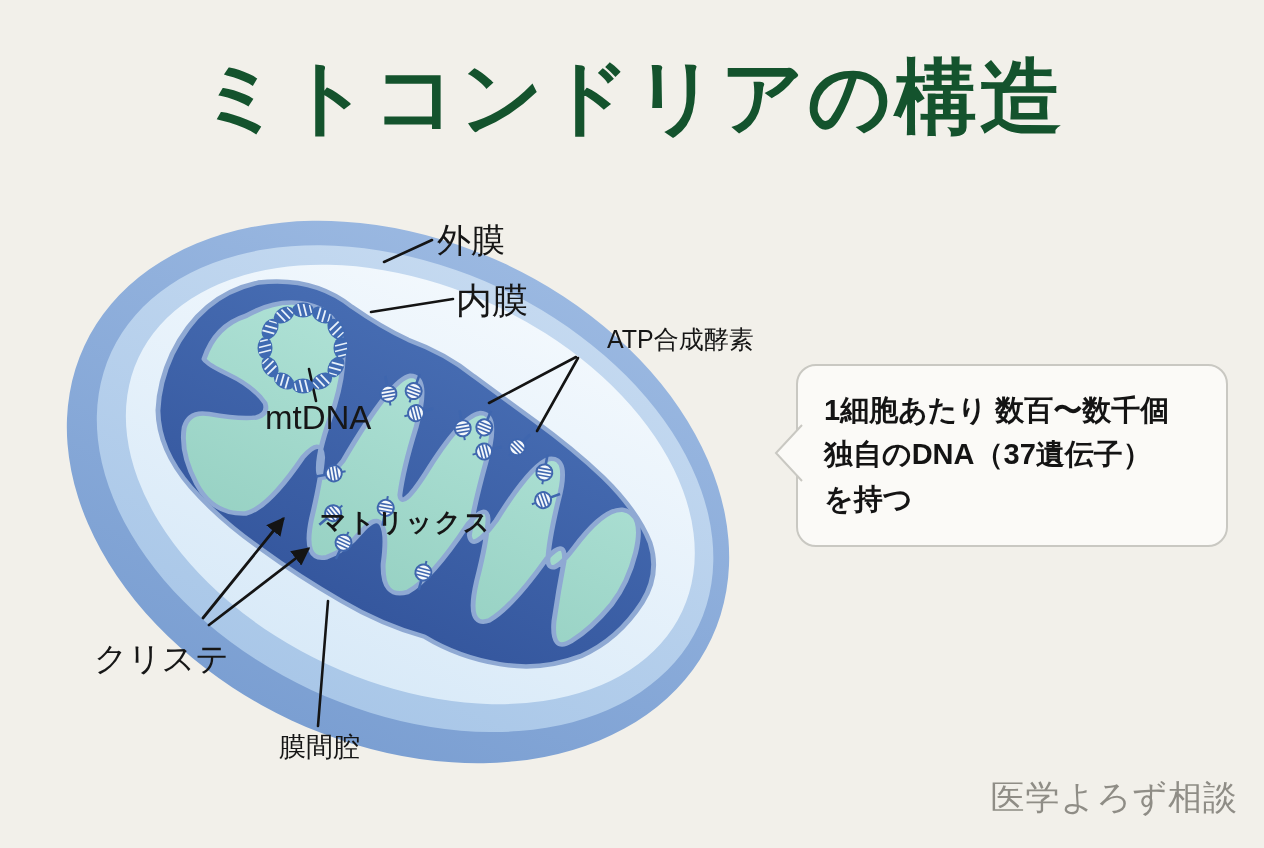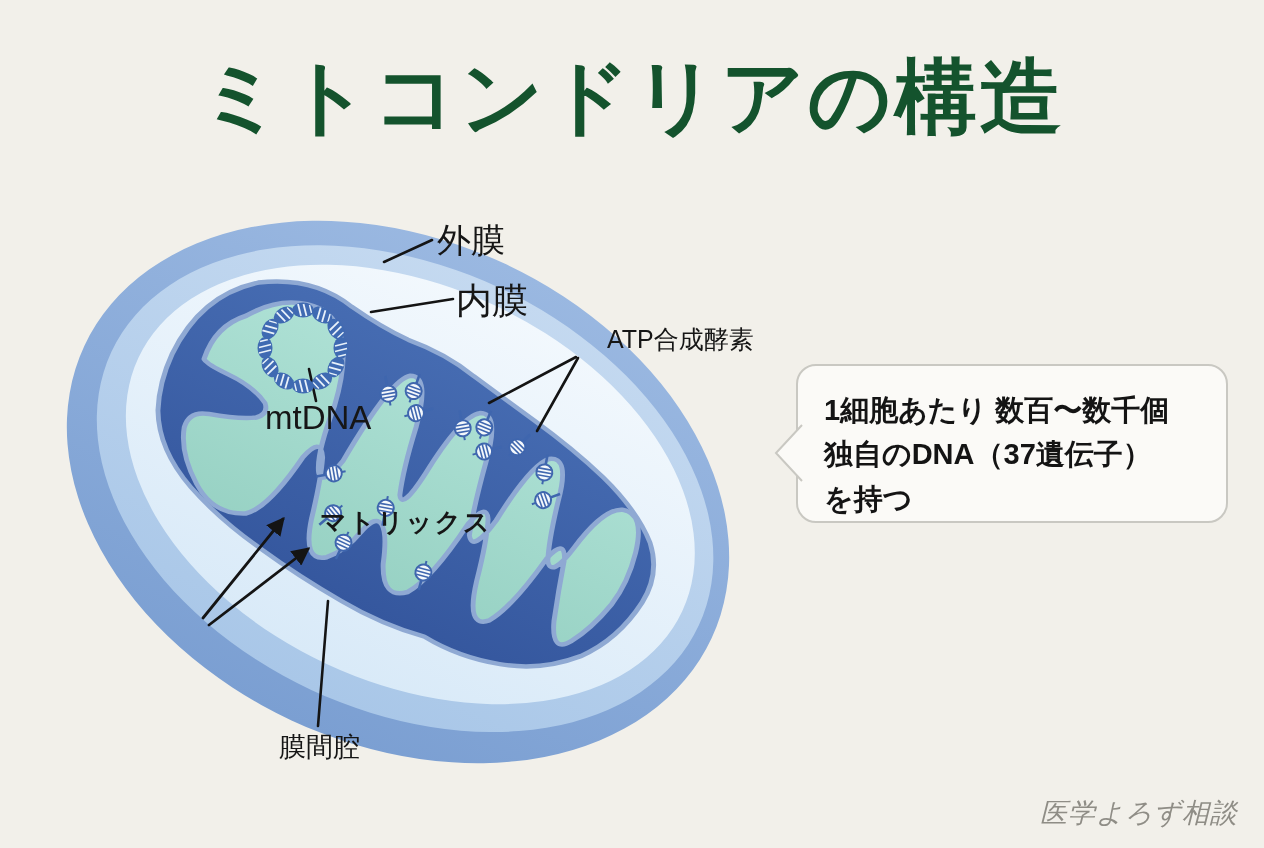--- a/index.html
+++ b/index.html
@@ -13,32 +13,32 @@
     position:absolute;top:52px;left:0;width:100%;
     text-align:center;font-size:82px;font-weight:900;
     letter-spacing:3px;color:#14532d;line-height:1.1;
   }
   .diagram-svg{position:absolute;left:0;top:0;}
   .lbl{
     position:absolute;font-weight:400;color:#161616;
     white-space:nowrap;line-height:1.1;
   }
   .callout{
-    position:absolute;left:796px;top:364px;width:432px;height:159px;
+    position:absolute;left:796px;top:364px;width:432px;height:183px;
     box-sizing:border-box;background:#fbfaf7;border:2px solid #c9c8c2;
     border-radius:20px;padding:22px 26px 0 26px;
   }
   .callout-line{
     display:block;font-size:29px;font-weight:700;color:#141414;
     line-height:1.53;white-space:nowrap;
   }
   .callout-tail{position:absolute;left:-27px;top:56px;}
   .watermark{
-    position:absolute;right:26px;top:795px;font-size:27px;
-    color:#8f8d86;font-weight:400;letter-spacing:1px;font-style:italic;
+    position:absolute;right:26px;top:775px;font-size:34px;
+    color:#8f8d86;font-weight:400;letter-spacing:1px;
   }
 </style>
 </head>
 <body>
 
 <div class="stage">
 
   <svg class="diagram-svg" width="1264" height="848" viewBox="0 0 1264 848">
     <defs>
       <linearGradient id="gradOuter" x1="0" y1="0" x2="0" y2="1">
@@ -191,20 +191,21 @@
     <line x1="209" y1="625" x2="308" y2="549" stroke="#141414" stroke-width="2.8" stroke-linecap="round" marker-end="url(#arrowHead)"></line>
   </svg>
 
   <div class="title">ミトコンドリアの構造</div>
 
   <div class="lbl" style="left:437px;top:222px;font-size:34px">外膜</div>
   <div class="lbl" style="left:456px;top:281px;font-size:36px">内膜</div>
   <div class="lbl" style="left:607px;top:326px;font-size:25px">ATP合成酵素</div>
   <div class="lbl" style="left:265px;top:400px;font-size:33px">mtDNA</div>
   <div class="lbl" style="left:320px;top:508px;font-size:26px;letter-spacing:2px;font-weight:600">マトリックス</div>
+  <div class="lbl" style="left:94px;top:641px;font-size:33px">クリステ</div>
   <div class="lbl" style="left:279px;top:733px;font-size:27px">膜間腔</div>
 
   <div class="callout">
     <svg class="callout-tail" width="32" height="62" viewBox="0 0 32 62">
       <path d="M31 3 L5 31 L31 59 Z" fill="#fbfaf7"></path>
       <path d="M31 3 L5 31 L31 59" fill="none" stroke="#c9c8c2" stroke-width="2"></path>
     </svg>
     <span class="callout-line">1細胞あたり 数百〜数千個</span>
     <span class="callout-line">独自のDNA（37遺伝子）</span>
     <span class="callout-line">を持つ</span>

